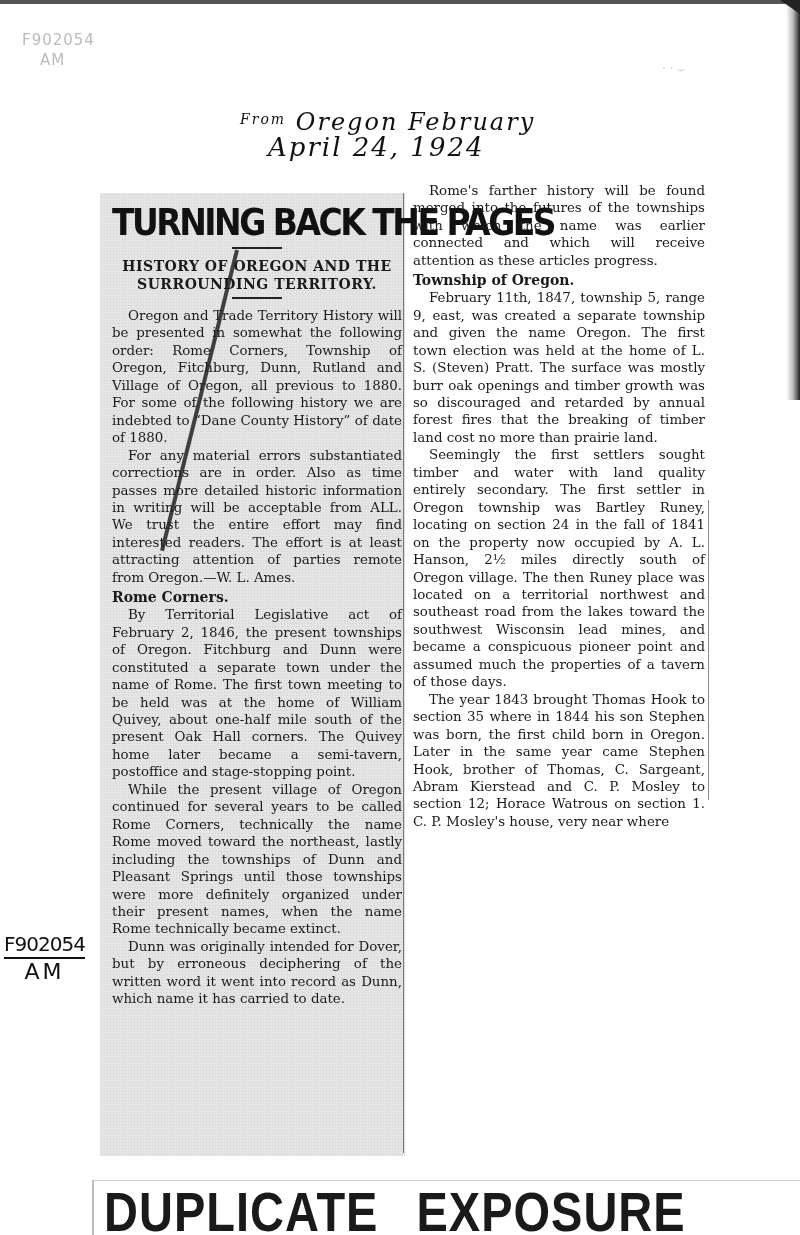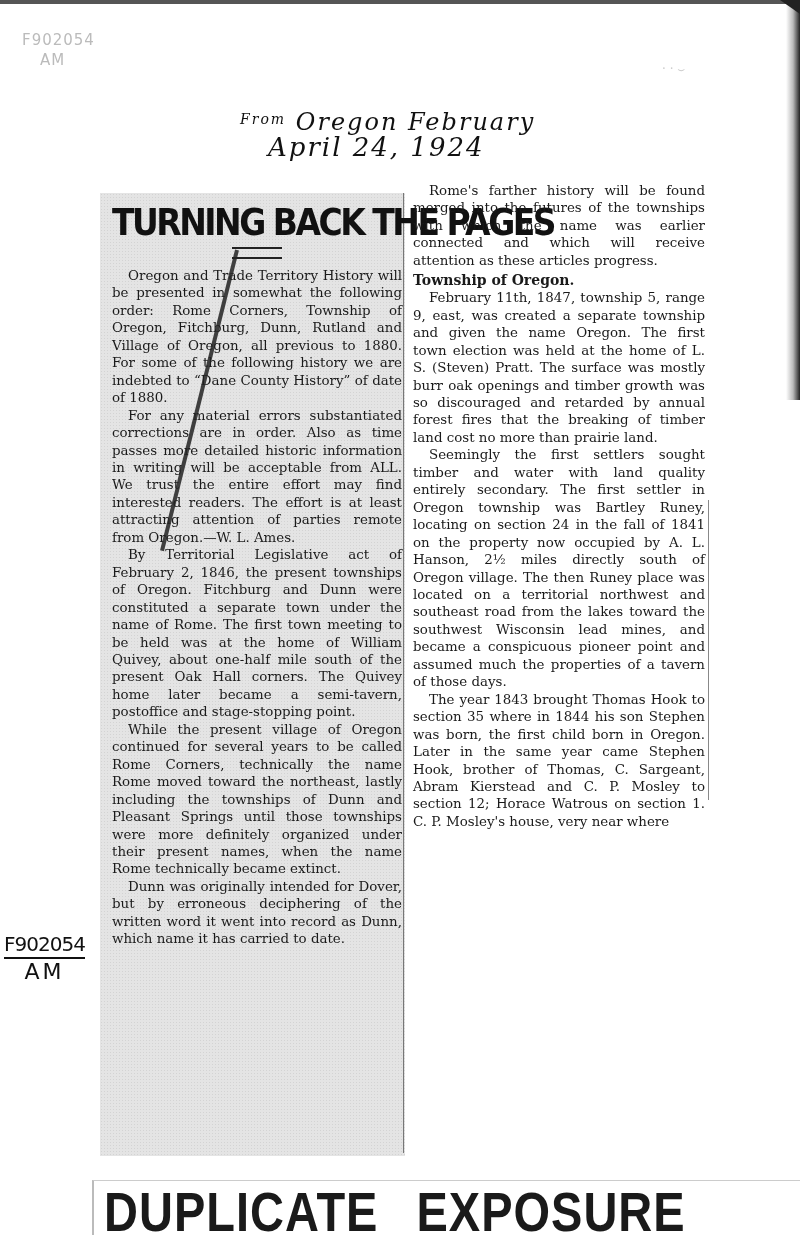--- a/index.html
+++ b/index.html
@@ -74,23 +74,25 @@
 <div class="handwriting hw-date">April 24, 1924</div>
 
 <div class="clip-left"></div>
 <div class="col-rule"></div>
 <div class="right-rule"></div>
 <div class="pen-mark"></div>
 
 <div class="col col-left">
   <div class="headline">TURNING BACK THE PAGES</div>
   <div class="rule-short"></div>
+  <div class="subhead">HISTORY OF OREGON AND THE SURROUNDING TERRITORY.</div>
   <div class="rule-short"></div>
   <p>Oregon and Trade Territory History will be presented in somewhat the following order: Rome Corners, Township of Oregon, Fitchburg, Dunn, Rutland and Village of Oregon, all previous to 1880. For some of the following history we are indebted to “Dane County History” of date of 1880.</p>
   <p>For any material errors substantiated corrections are in order. Also as time passes more detailed historic information in writing will be acceptable from ALL. We trust the entire effort may find interested readers. The effort is at least attracting attention of parties remote from Oregon.—W. L. Ames.</p>
+  <div class="section-head">Rome Corners.</div>
   <p>By Territorial Legislative act of February 2, 1846, the present townships of Oregon. Fitchburg and Dunn were constituted a separate town under the name of Rome. The first town meeting to be held was at the home of William Quivey, about one-half mile south of the present Oak Hall corners. The Quivey home later became a semi-tavern, postoffice and stage-stopping point.</p>
   <p>While the present village of Oregon continued for several years to be called Rome Corners, technically the name Rome moved toward the northeast, lastly including the townships of Dunn and Pleasant Springs until those townships were more definitely organized under their present names, when the name Rome technically became extinct.</p>
   <p>Dunn was originally intended for Dover, but by erroneous deciphering of the written word it went into record as Dunn, which name it has carried to date.</p>
 </div>
 
 <div class="col col-right">
   <p>Rome's farther history will be found merged into the futures of the townships with which the name was earlier connected and which will receive attention as these articles progress.</p>
   <div class="section-head">Township of Oregon.</div>
   <p>February 11th, 1847, township 5, range 9, east, was created a separate township and given the name Oregon. The first town election was held at the home of L. S. (Steven) Pratt. The surface was mostly burr oak openings and timber growth was so discouraged and retarded by annual forest fires that the breaking of timber land cost no more than prairie land.</p>
   <p>Seemingly the first settlers sought timber and water with land quality entirely secondary. The first settler in Oregon township was Bartley Runey, locating on section 24 in the fall of 1841 on the property now occupied by A. L. Hanson, 2½ miles directly south of Oregon village. The then Runey place was located on a territorial northwest and southeast road from the lakes toward the southwest Wisconsin lead mines, and became a conspicuous pioneer point and assumed much the properties of a tavern of those days.</p>

